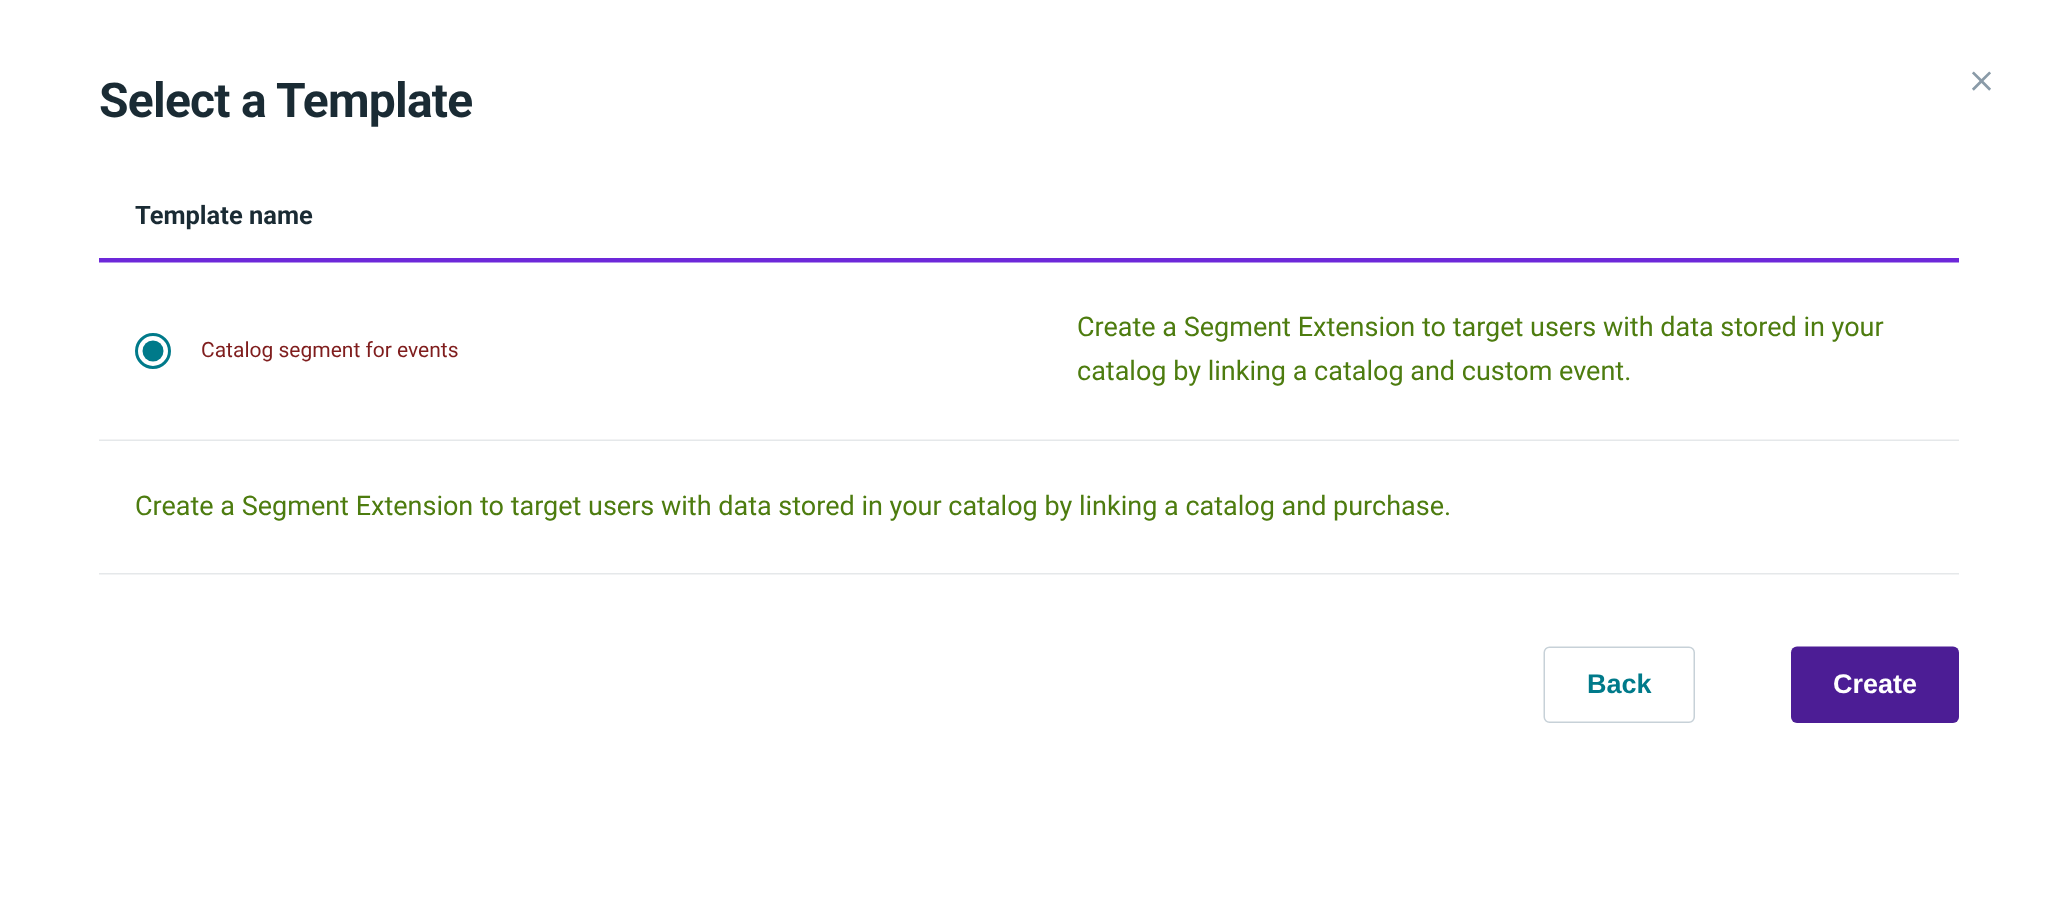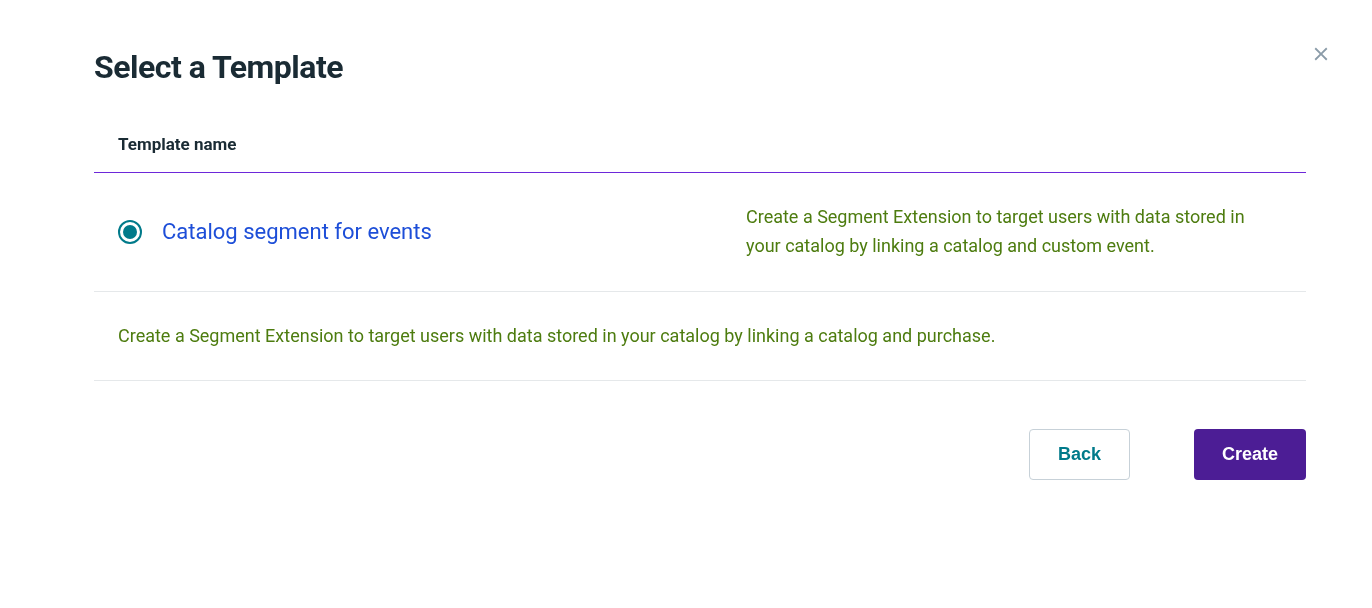--- a/index.html
+++ b/index.html
@@ -9,21 +9,21 @@
     }
     body {
       font-family: -apple-system, BlinkMacSystemFont, "Segoe UI", Roboto, Helvetica, Arial, sans-serif;
       background: #ffffff;
       width: 1372px;
       height: 608px;
       position: relative;
       color: #1a2b34;
     }
     .modal {
-      padding: 48px 66px 48px 94px;
+      padding: 48px 66px 48px 66px;
       position: relative;
     }
     .close-btn {
       position: absolute;
       top: 42px;
       right: 40px;
       cursor: pointer;
       color: #8a9ba8;
       font-size: 28px;
       font-weight: bold;
@@ -40,21 +40,21 @@
       color: #1a2b34;
       margin-bottom: 48px;
       letter-spacing: -0.5px;
     }
     .table {
       width: 100%;
     }
     .table-header {
       display: flex;
       padding: 0 24px 18px 24px;
-      border-bottom: 1px solid #6d28d9;
+      border-bottom: 3px solid #6d28d9;
     }
     .col-name {
       flex: 0 0 628px;
       font-weight: 700;
       font-size: 17px;
       color: #1a2b34;
     }
     .col-desc {
       flex: 1;
       font-weight: 700;
@@ -89,22 +89,22 @@
       content: "";
       position: absolute;
       top: 3px;
       left: 3px;
       width: 14px;
       height: 14px;
       border-radius: 50%;
       background: #007a8a;
     }
     .row-label {
-      font-size: 22px;
-      color: #1d4ed8;
+      font-size: 14px;
+      color: #7f1d1d;
     }
     .row-desc {
       flex: 1;
       font-size: 18px;
       color: #4d7c0f;
       line-height: 1.6;
     }
     .footer {
       display: flex;
       justify-content: flex-end;

